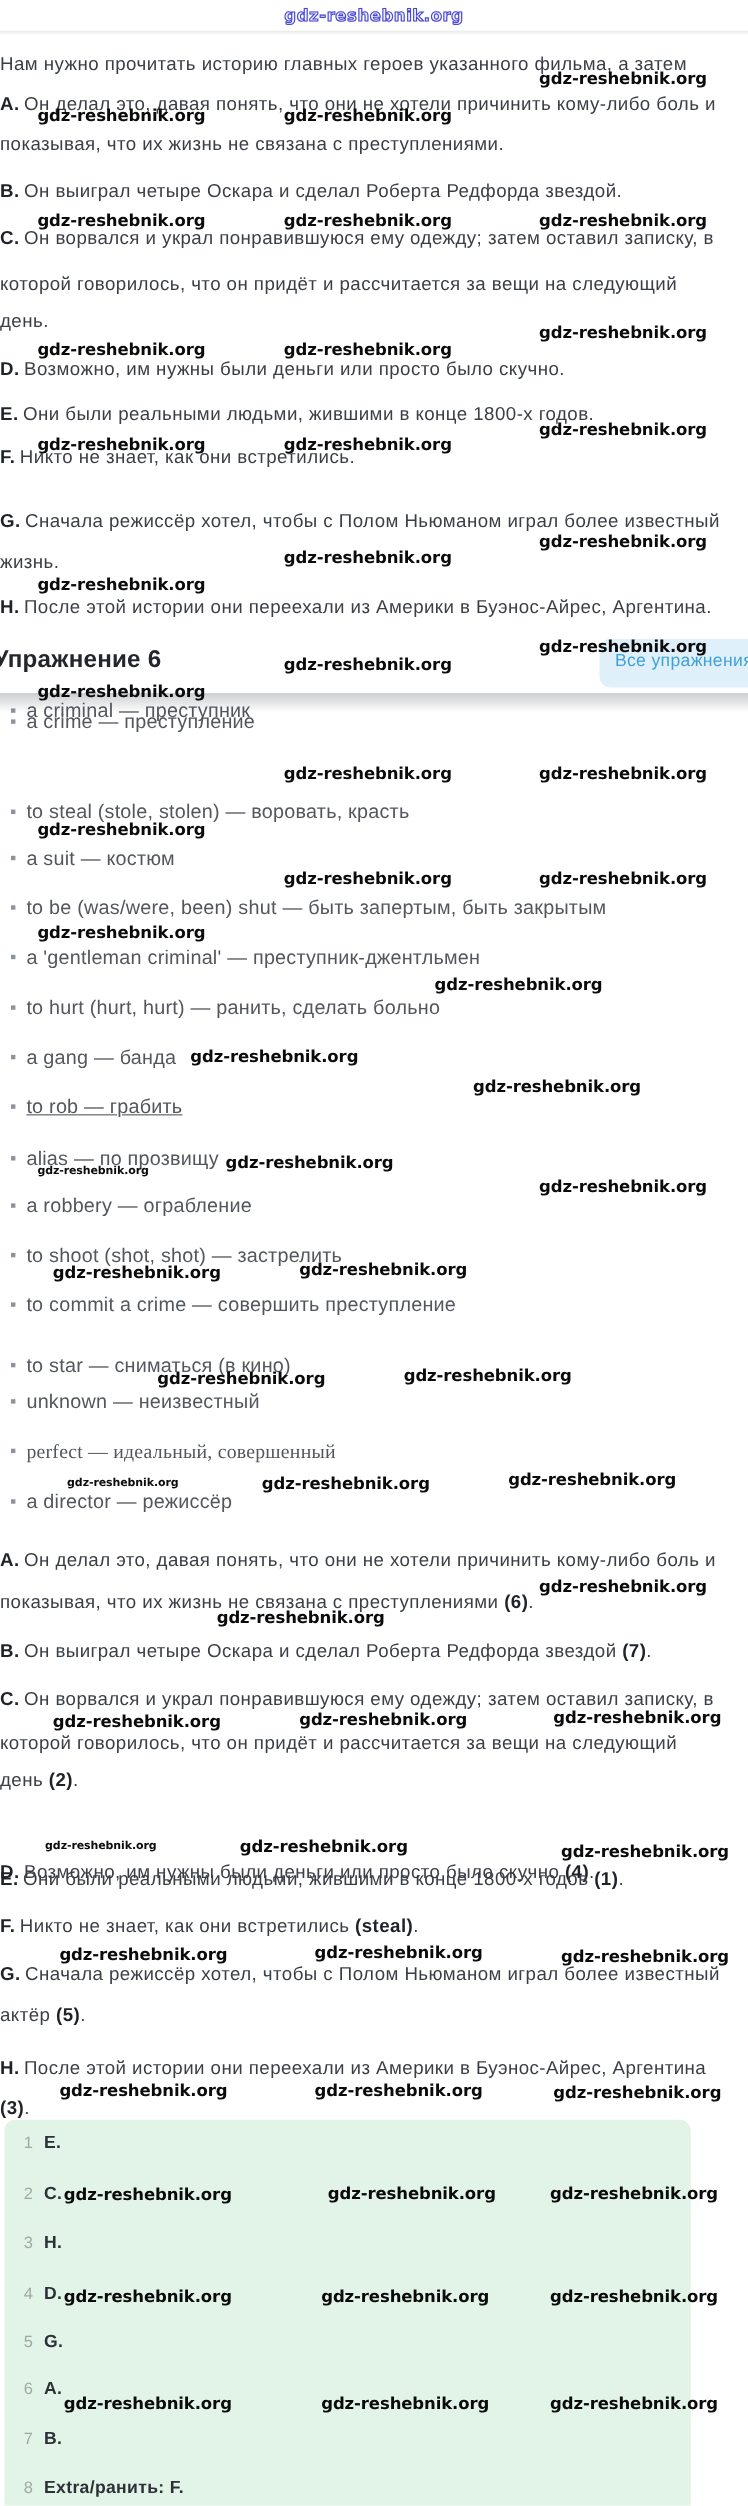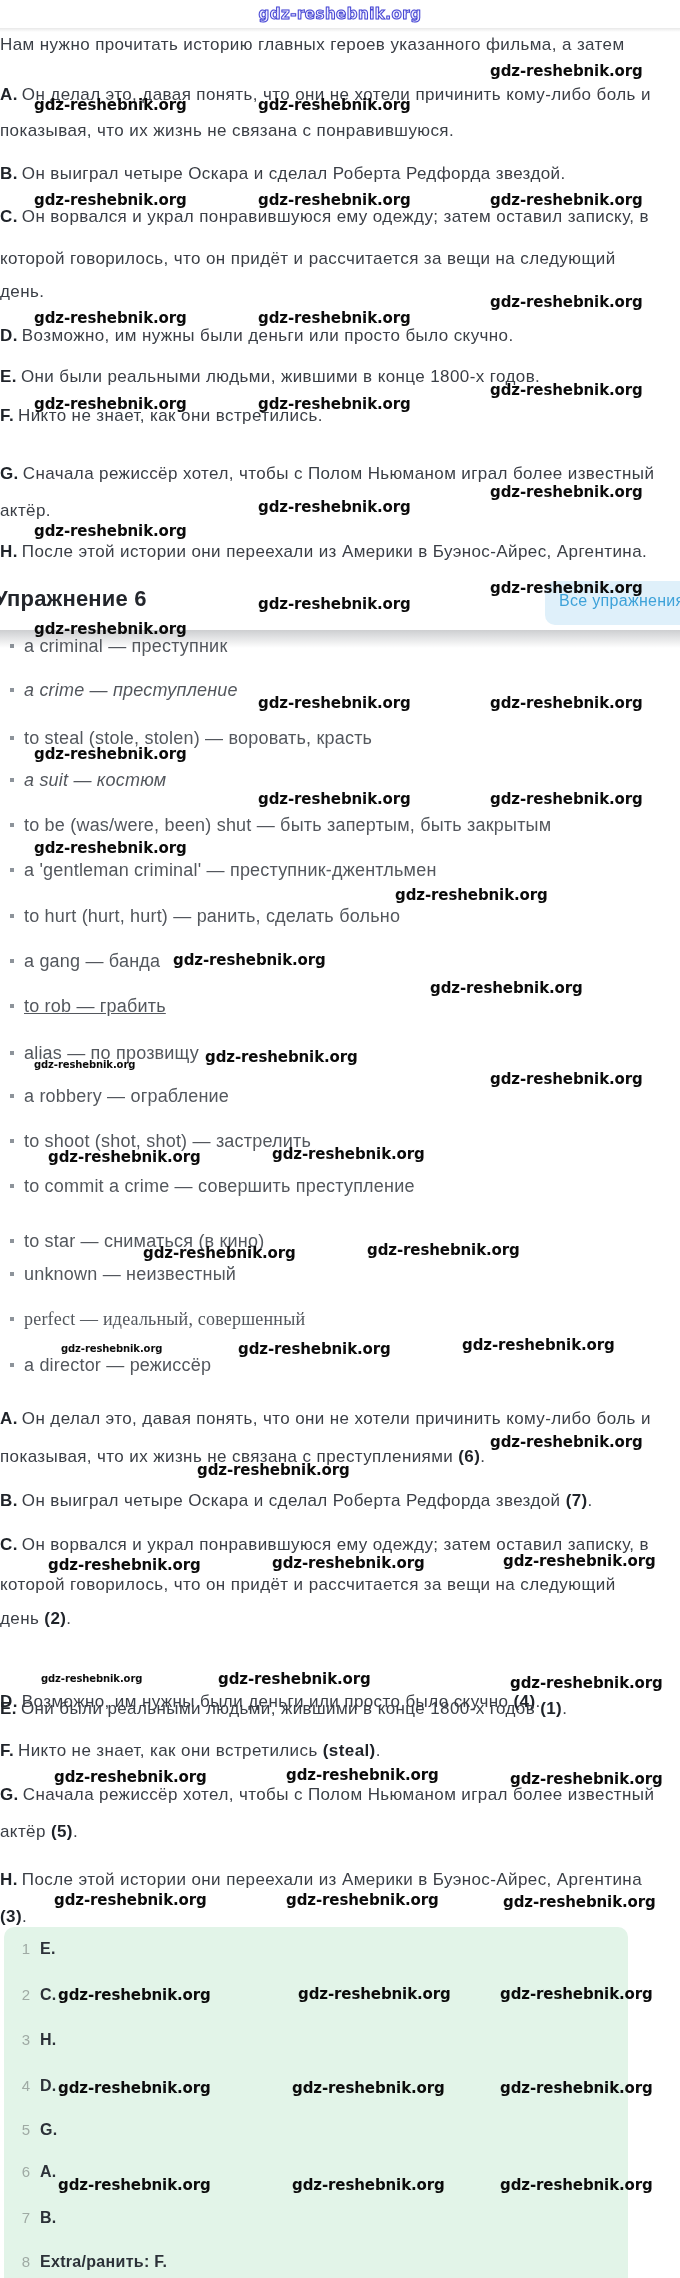--- a/index.html
+++ b/index.html
@@ -51,50 +51,50 @@
   <div id="logo">gdz-reshebnik.org</div>
   <div class="topbar-shadow"></div>
 
   <div id="exheader"></div>
   <div id="exheader-shadow"></div>
   <div id="extitle">Упражнение 6</div>
   <div id="all-ex-link">Все упражнения</div>
 
   <div id="results-panel"></div>
   <div id="layer-content">
-      <div class="bodyline" style="top: 34px; text-align: right;">Нам нужно прочитать историю главных героев указанного фильма, а затем</div>
+      <div class="bodyline" style="top: 48px; text-align: right;">Нам нужно прочитать историю главных героев указанного фильма, а затем</div>
       <div class="bodyline" style="top: 84px;"><span class="lbl">A.</span>Он делал это, давая понять, что они не хотели причинить кому-либо боль и</div>
-      <div class="bodyline" style="top: 120px;">показывая, что их жизнь не связана с понравившуюся.</div>
+      <div class="bodyline" style="top: 120px;">показывая, что их жизнь не связана с преступлениями.</div>
       <div class="bodyline" style="top: 163px;"><span class="lbl">B.</span>Он выиграл четыре Оскара и сделал Роберта Редфорда звездой.</div>
       <div class="bodyline" style="top: 206px;"><span class="lbl">C.</span>Он ворвался и украл понравившуюся ему одежду; затем оставил записку, в</div>
       <div class="bodyline" style="top: 248px;">которой говорилось, что он придёт и рассчитается за вещи на следующий</div>
       <div class="bodyline" style="top: 281px;">день.</div>
       <div class="bodyline" style="top: 325px;"><span class="lbl">D.</span>Возможно, им нужны были деньги или просто было скучно.</div>
       <div class="bodyline" style="top: 366px;"><span class="lbl">E.</span>Они были реальными людьми, жившими в конце 1800-х годов.</div>
       <div class="bodyline" style="top: 405px;"><span class="lbl">F.</span>Никто не знает, как они встретились.</div>
       <div class="bodyline" style="top: 463px;"><span class="lbl">G.</span>Сначала режиссёр хотел, чтобы с Полом Ньюманом играл более известный</div>
-      <div class="bodyline" style="top: 500px;">актёр.</div>
+      <div class="bodyline" style="top: 500px;">жизнь.</div>
       <div class="bodyline" style="top: 541px;"><span class="lbl">H.</span>После этой истории они переехали из Америки в Буэнос-Айрес, Аргентина.</div>
       <div class="bodyline" style="top: 1408px;"><span class="lbl">A.</span>Он делал это, давая понять, что они не хотели причинить кому-либо боль и</div>
       <div class="bodyline" style="top: 1446px;">показывая, что их жизнь не связана с преступлениями <span class="bseg">(6)</span>.</div>
       <div class="bodyline" style="top: 1490px;"><span class="lbl">B.</span>Он выиграл четыре Оскара и сделал Роберта Редфорда звездой <span class="bseg">(7)</span>.</div>
       <div class="bodyline" style="top: 1534px;"><span class="lbl">C.</span>Он ворвался и украл понравившуюся ему одежду; затем оставил записку, в</div>
       <div class="bodyline" style="top: 1574px;">которой говорилось, что он придёт и рассчитается за вещи на следующий</div>
       <div class="bodyline" style="top: 1608px;">день <span class="bseg">(2)</span>.</div>
       <div class="bodyline" style="top: 1652px; margin-top: 39px;"><span class="lbl">D.</span>Возможно, им нужны были деньги или просто было скучно <span class="bseg">(4)</span>.</div>
       <div class="bodyline" style="top: 1698px;"><span class="lbl">E.</span>Они были реальными людьми, жившими в конце 1800-х годов <span class="bseg">(1)</span>.</div>
       <div class="bodyline" style="top: 1740px;"><span class="lbl">F.</span>Никто не знает, как они встретились <span class="bseg">(steal)</span>.</div>
       <div class="bodyline" style="top: 1784px;"><span class="lbl">G.</span>Сначала режиссёр хотел, чтобы с Полом Ньюманом играл более известный</div>
       <div class="bodyline" style="top: 1821px;">актёр <span class="bseg">(5)</span>.</div>
       <div class="bodyline" style="top: 1869px;"><span class="lbl">H.</span>После этой истории они переехали из Америки в Буэнос-Айрес, Аргентина</div>
       <div class="bodyline" style="top: 1906px;"><span class="bseg">(3)</span>.</div>
       <div class="vitem" style="top: 636px;"><span class="bullet"></span>a criminal — преступник</div>
-      <div class="vitem" style="top: 680px; font-style: italic;"><span class="bullet"></span>a crime — преступление</div>
+      <div class="vitem" style="top: 646px;"><span class="bullet"></span>a crime — преступление</div>
       <div class="vitem" style="top: 728px;"><span class="bullet"></span>to steal (stole, stolen) — воровать, красть</div>
-      <div class="vitem" style="top: 770px; font-style: italic;"><span class="bullet"></span>a suit — костюм</div>
+      <div class="vitem" style="top: 770px;"><span class="bullet"></span>a suit — костюм</div>
       <div class="vitem" style="top: 815px;"><span class="bullet"></span>to be (was/were, been) shut — быть запертым, быть закрытым</div>
       <div class="vitem" style="top: 860px;"><span class="bullet"></span>a 'gentleman criminal' — преступник-джентльмен</div>
       <div class="vitem" style="top: 906px;"><span class="bullet"></span>to hurt (hurt, hurt) — ранить, сделать больно</div>
       <div class="vitem" style="top: 951px;"><span class="bullet"></span>a gang — банда</div>
       <div class="vitem" style="top: 996px; text-decoration: underline;"><span class="bullet"></span>to rob — грабить</div>
       <div class="vitem" style="top: 1043px;"><span class="bullet"></span>alias — по прозвищу</div>
       <div class="vitem" style="top: 1086px;"><span class="bullet"></span>a robbery — ограбление</div>
       <div class="vitem" style="top: 1131px;"><span class="bullet"></span>to shoot (shot, shot) — застрелить</div>
       <div class="vitem" style="top: 1176px;"><span class="bullet"></span>to commit a crime — совершить преступление</div>
       <div class="vitem" style="top: 1219px; margin-top: 12px;"><span class="bullet"></span>to star — сниматься (в кино)</div>

